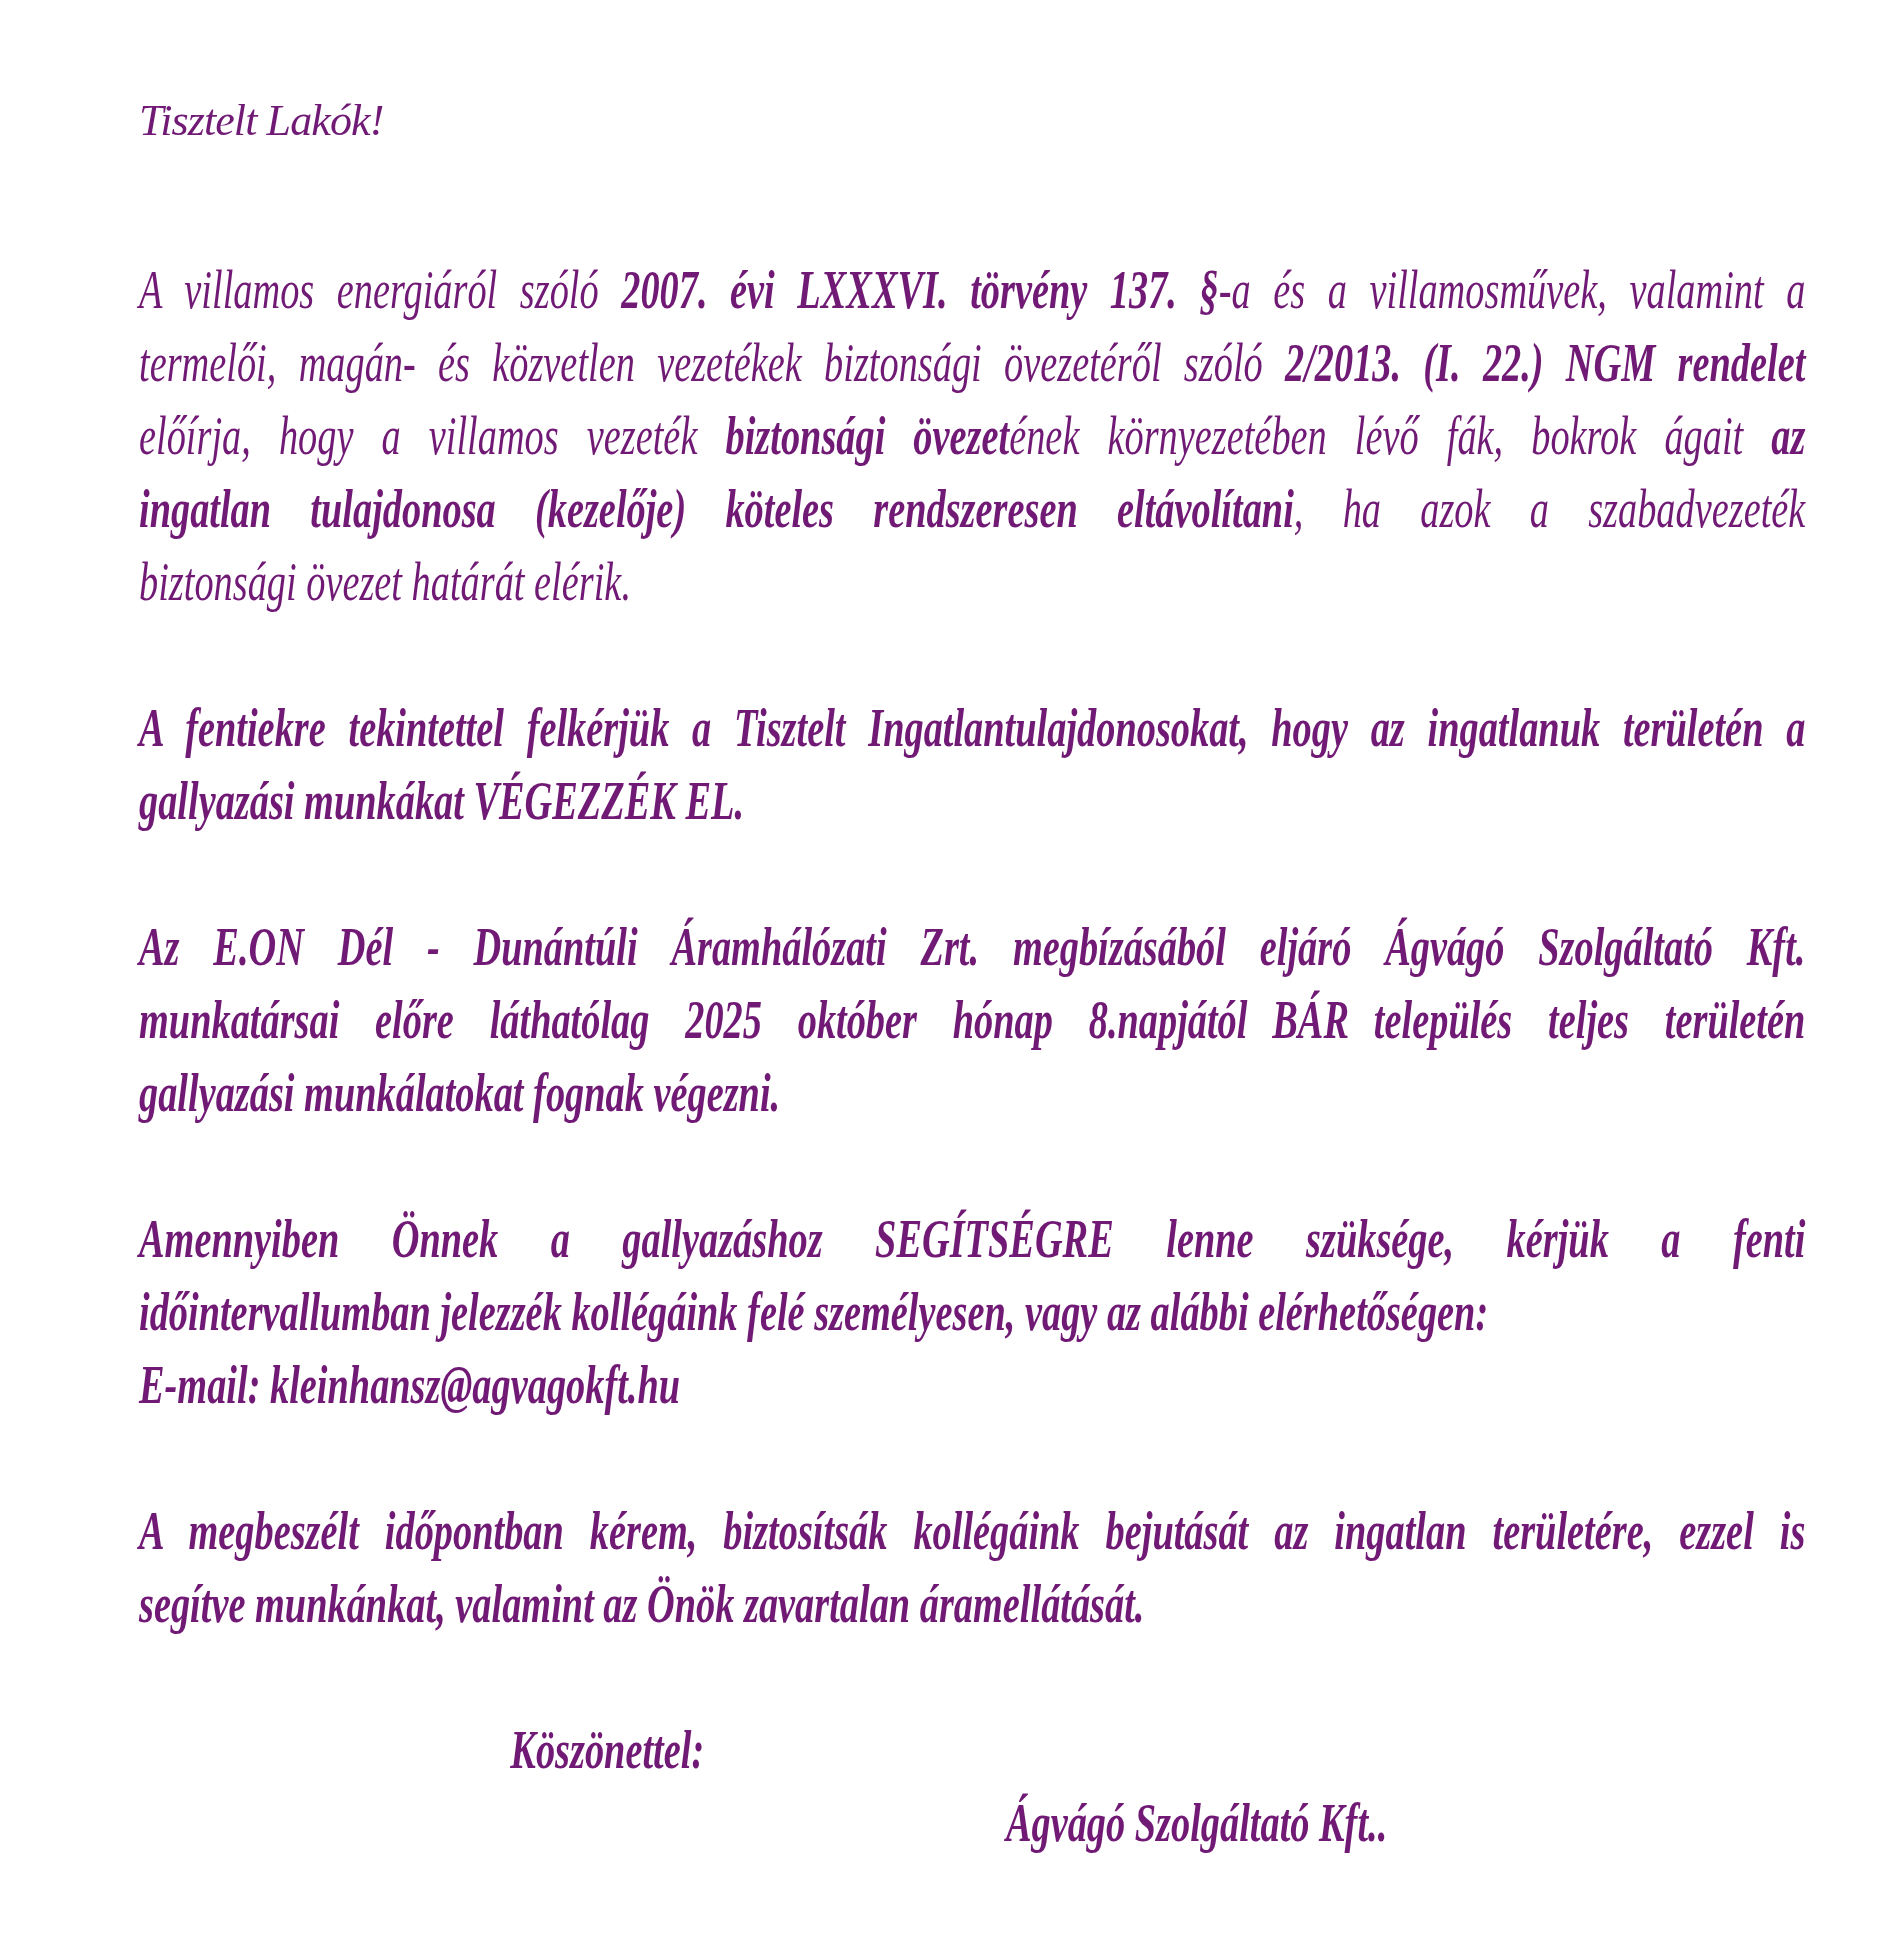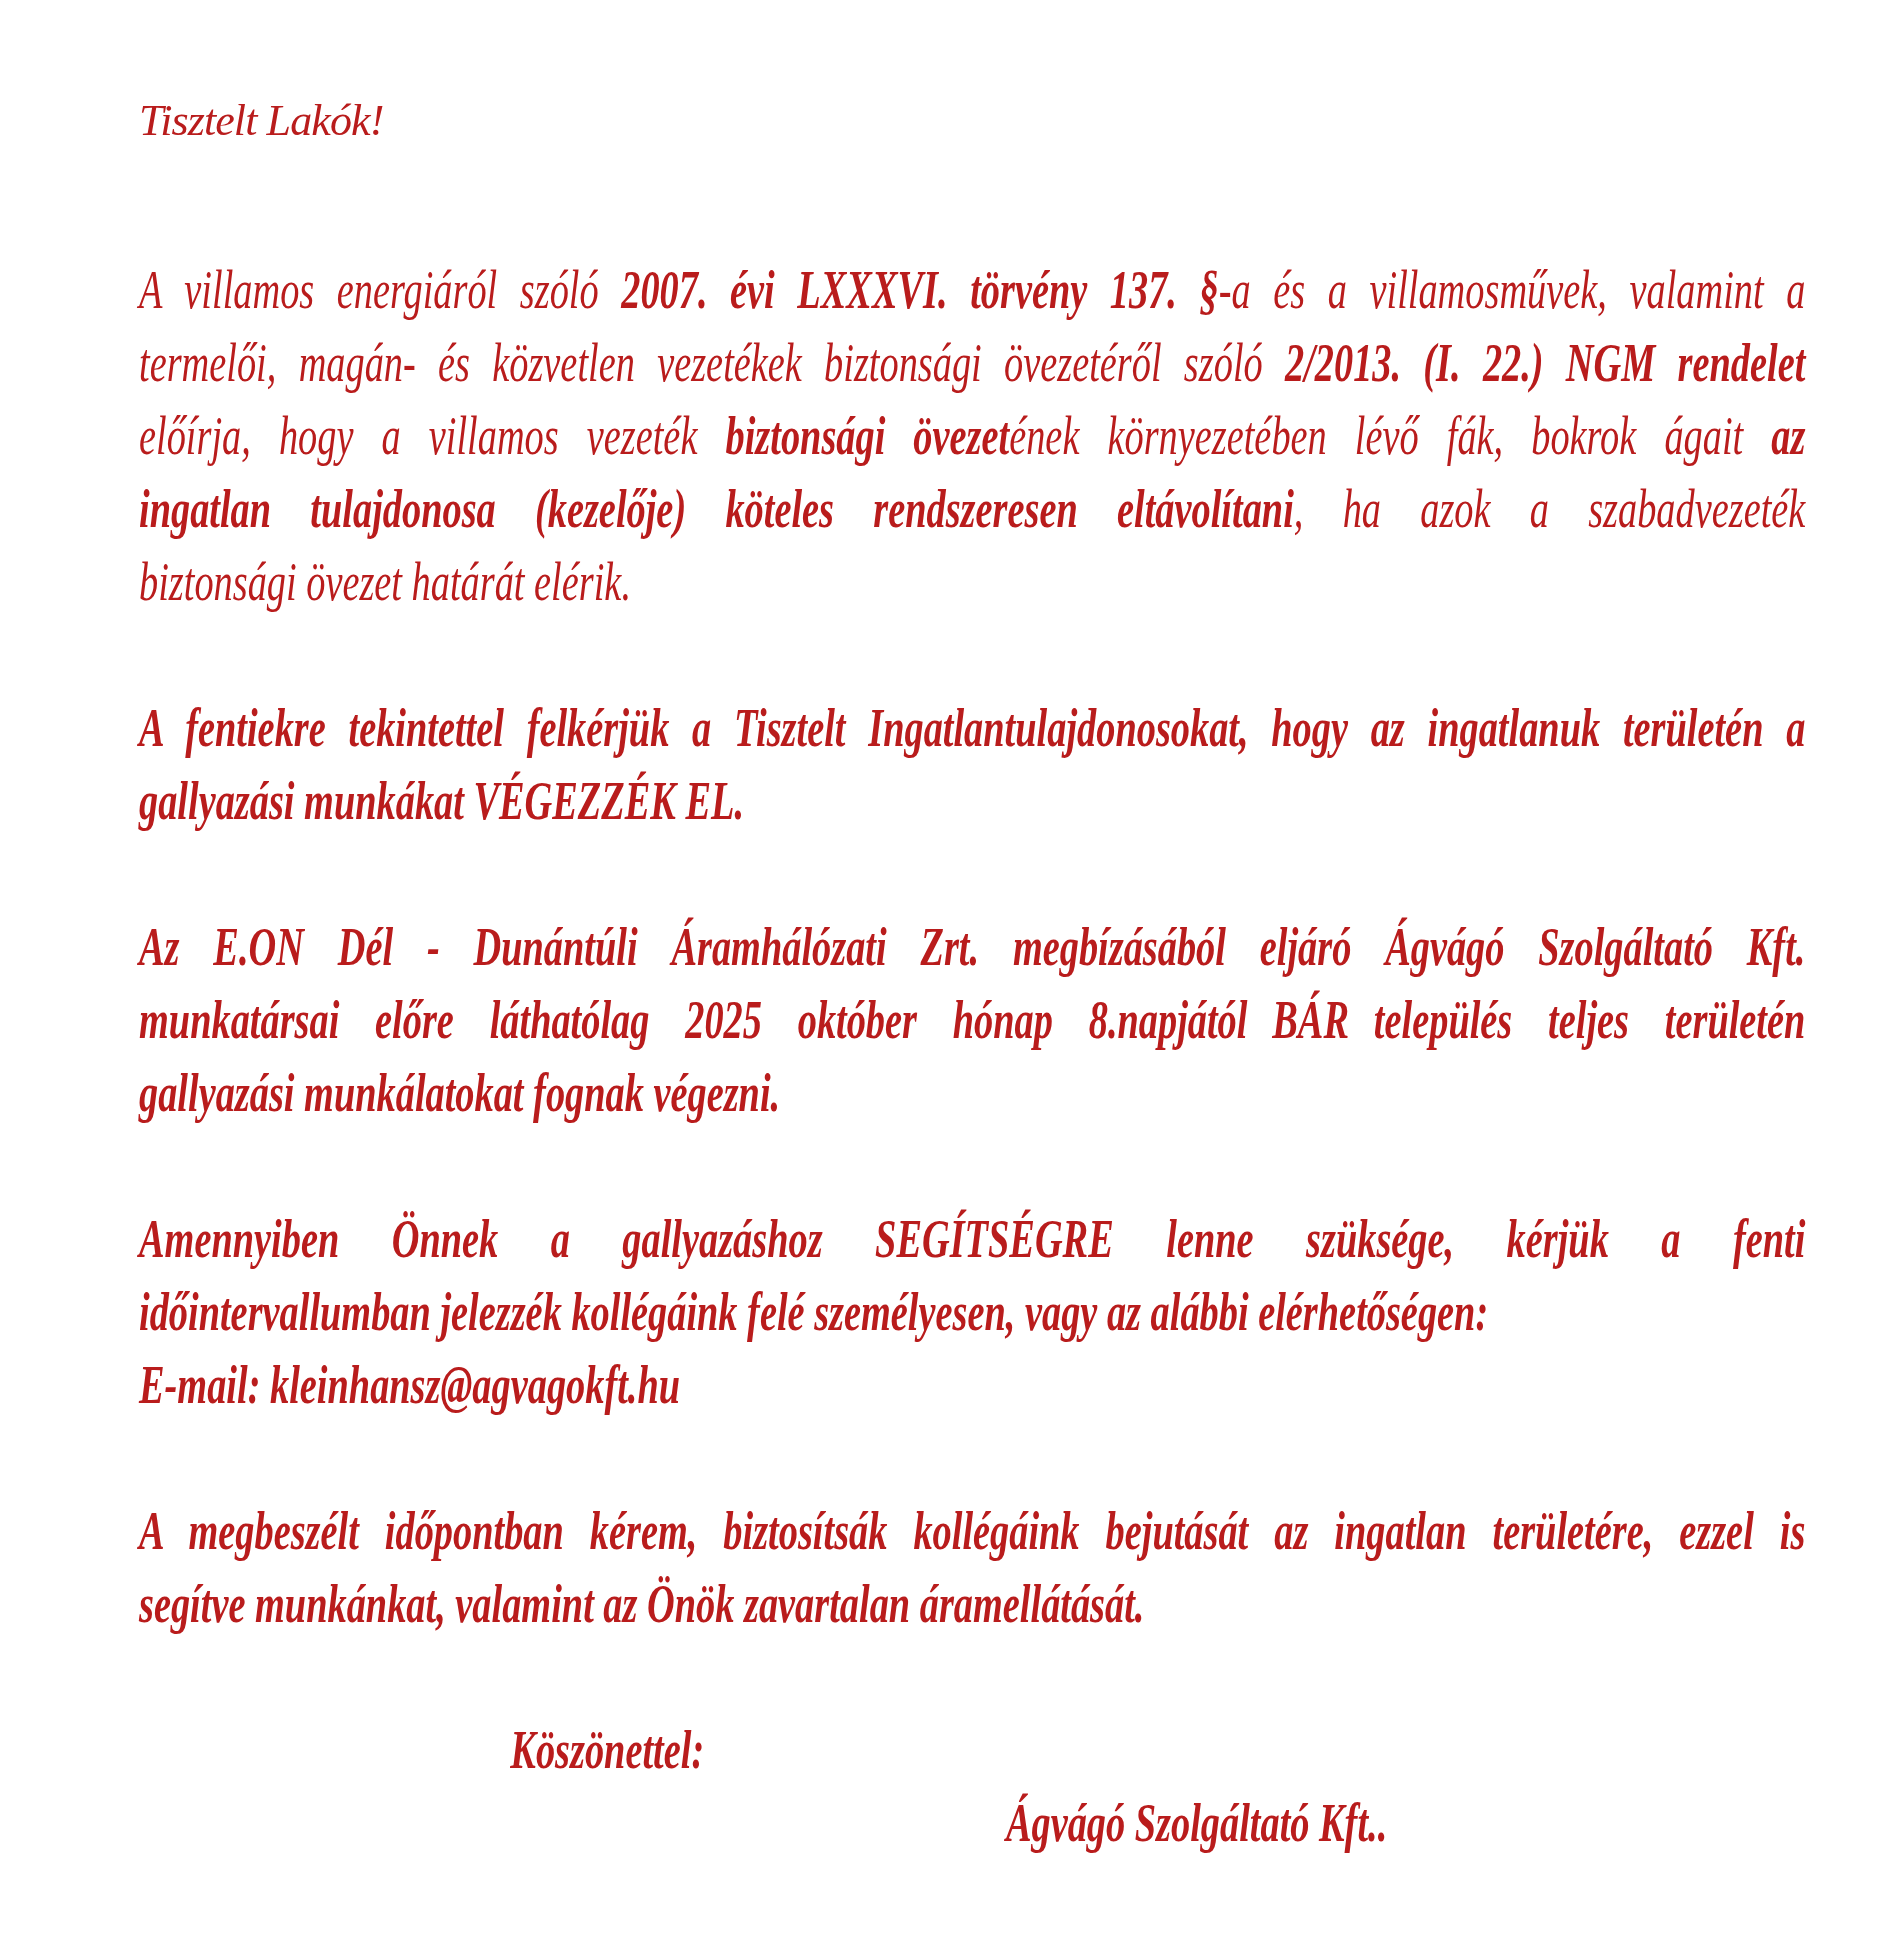--- a/index.html
+++ b/index.html
@@ -8,21 +8,21 @@
     background: #ffffff;
   }
   .page {
     position: relative;
     width: 1884px;
     height: 1951px;
     background: #ffffff;
     box-sizing: border-box;
     padding: 84px 80px 0 139px;
     overflow: hidden;
-    color: #b91c1c;
+    color: #701a75;
     font-family: "Liberation Serif", "DejaVu Serif", serif;
     font-style: italic;
   }
   .greeting {
     font-size: 44px;
     line-height: 73px;
     letter-spacing: -0.9px;
     margin: 0 0 97px 0;
     font-weight: normal;
   }

